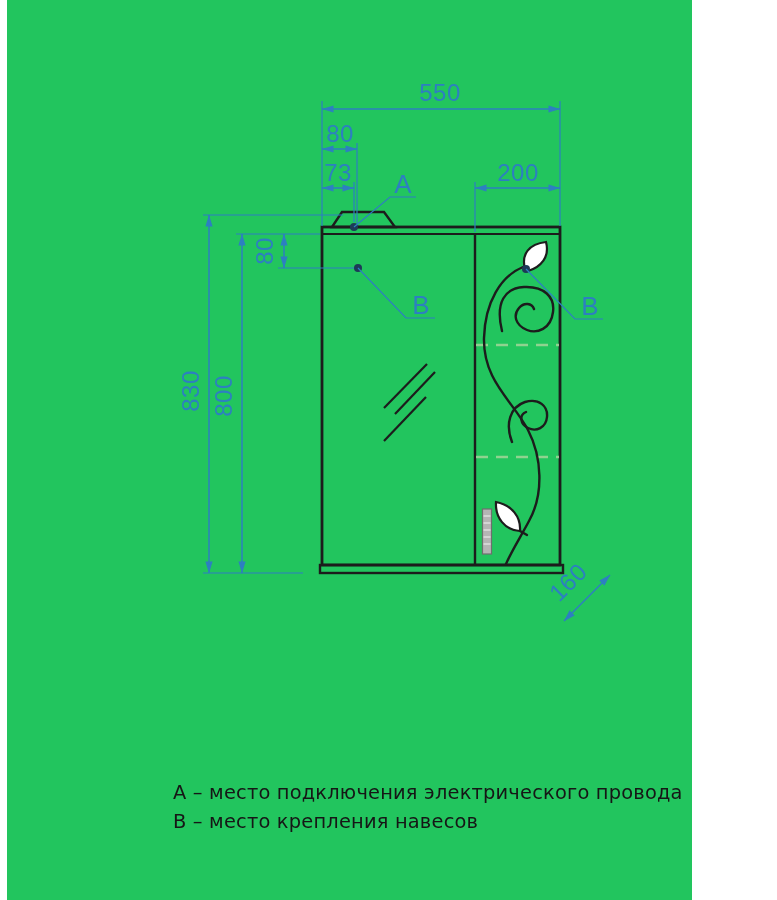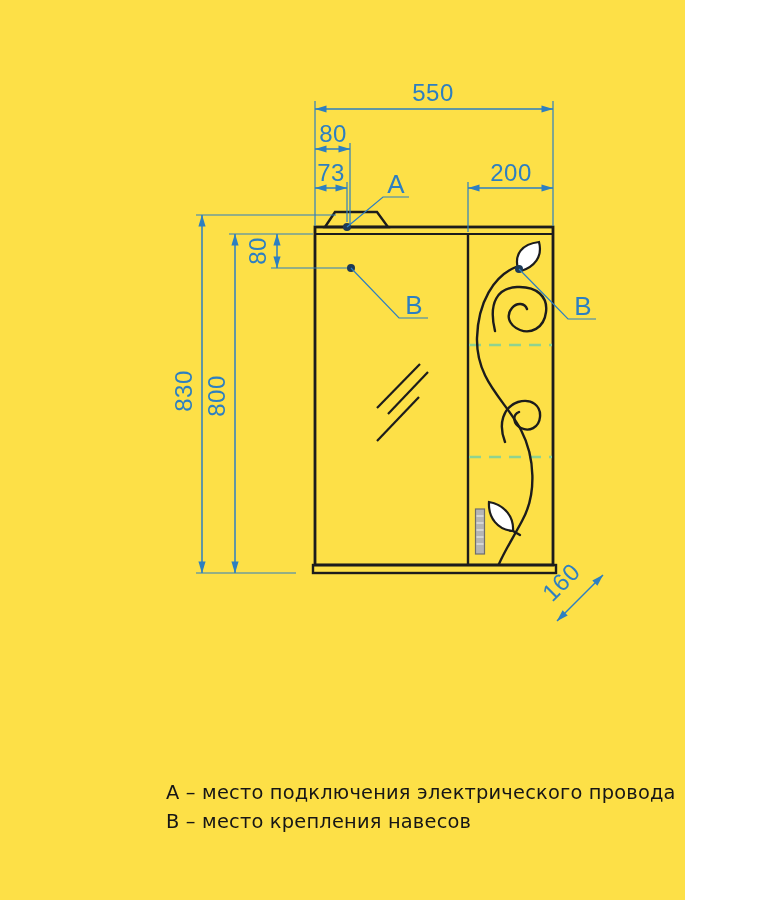--- a/index.html
+++ b/index.html
@@ -1,18 +1,18 @@
 <!DOCTYPE html>
 <html><head>
 <meta charset="utf-8">
 <style>
   html,body { margin:0; padding:0; background:#ffffff; }
   .stage {
-    position:relative; width:685px; height:900px; background:#fde047;
-    font-family:"Liberation Sans", sans-serif; overflow:hidden;
+    position:relative; width:685px; height:900px; background:#22c55e;
+    font-family:"Liberation Sans", sans-serif; overflow:hidden;margin-left:7px;
   }
   svg.drawing { position:absolute; left:0; top:0; }
 
   
   .blk  { stroke:#1c1c1c; fill:none; }
   .w28  { stroke-width:2.8; }
   .w24  { stroke-width:2.4; }
   .w22  { stroke-width:2.2; }
   .orn  { stroke:#1c1c1c; stroke-width:2.4; fill:none; stroke-linecap:round; }
   .leafshape { stroke:#1c1c1c; stroke-width:2.2; fill:#ffffff; }

